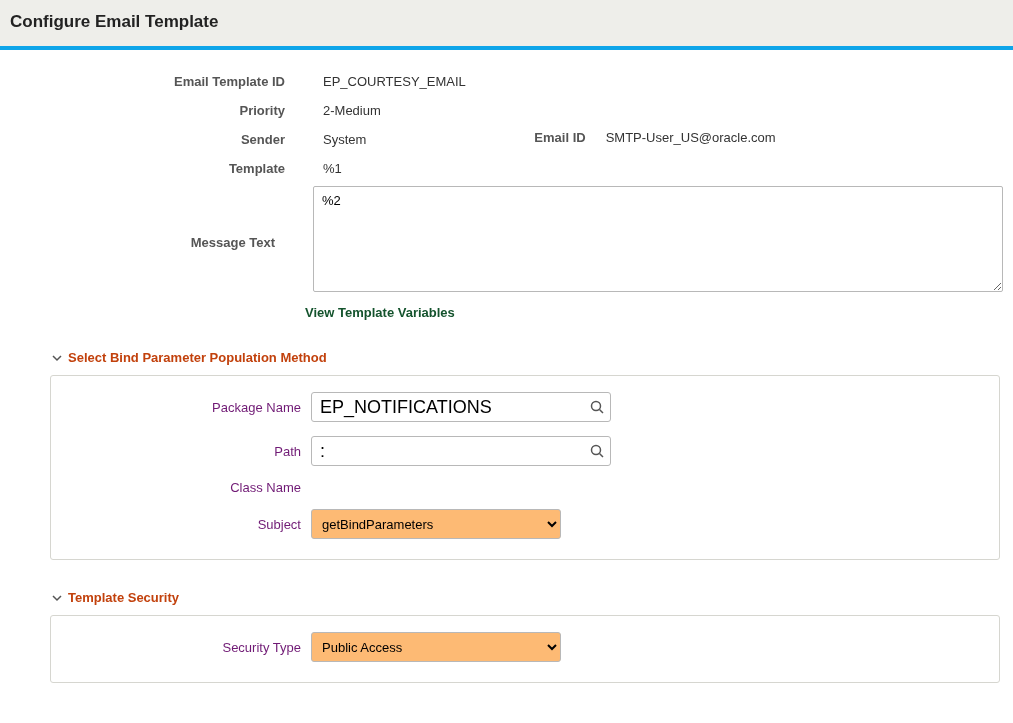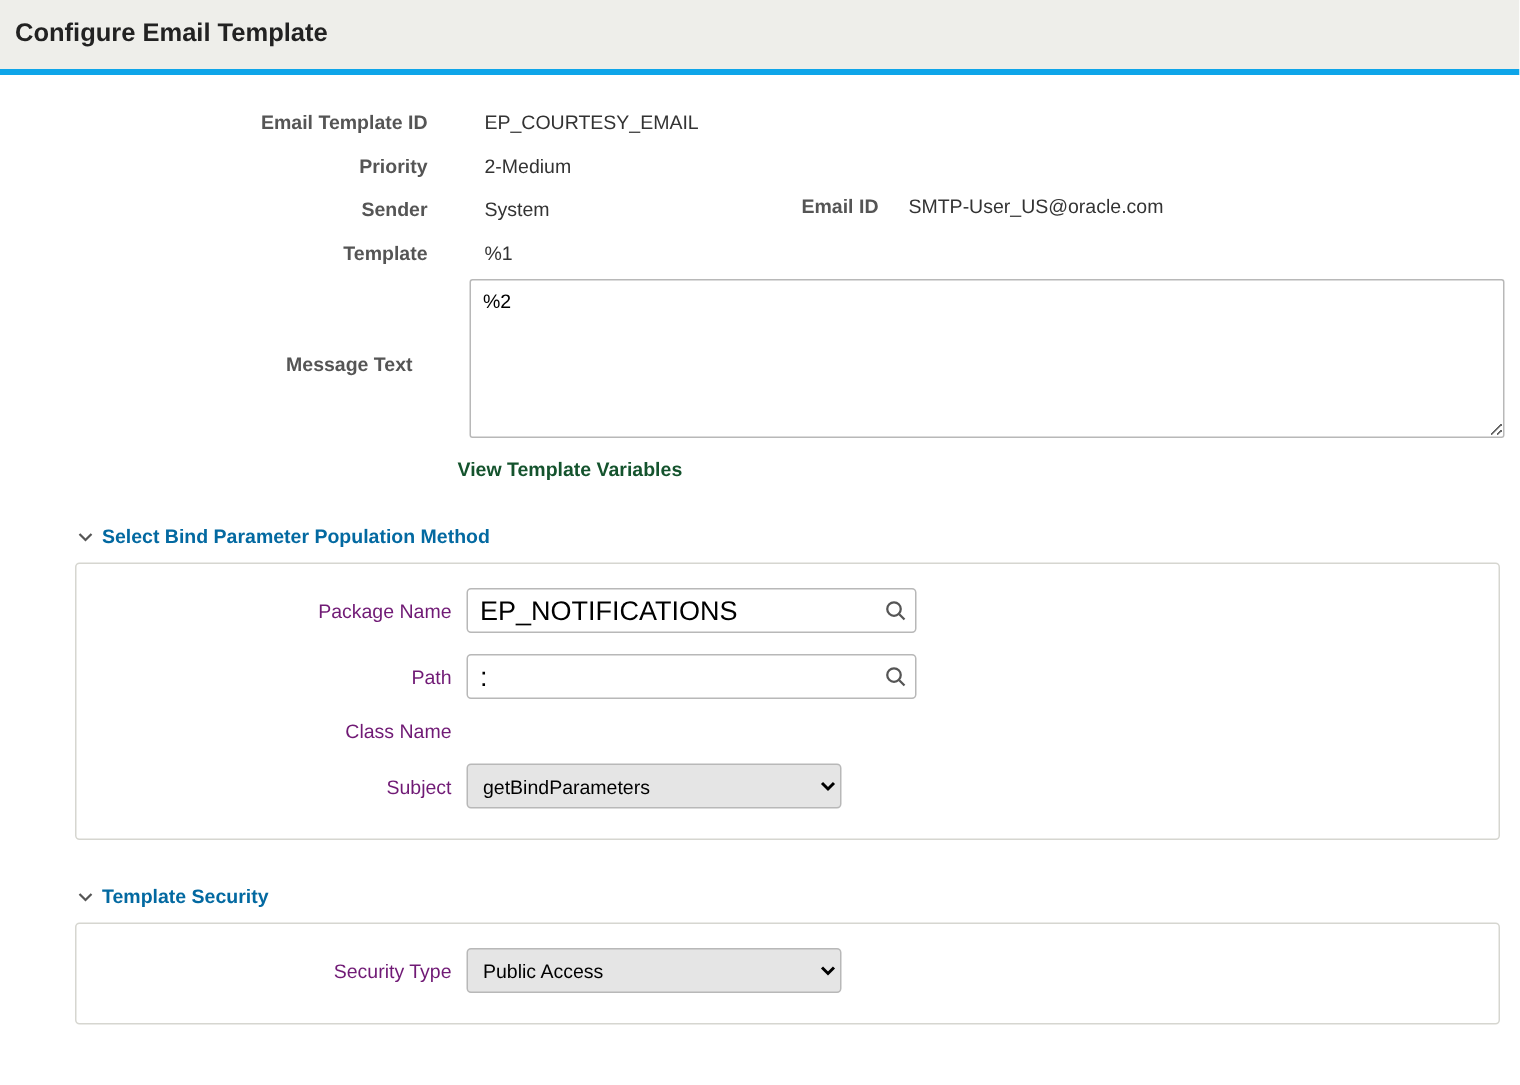--- a/index.html
+++ b/index.html
@@ -95,21 +95,21 @@
     margin-right: 4px;
     display: inline-flex;
     align-items: center;
     justify-content: center;
   }
   .section-header .chev svg {
     width: 12px; height: 12px;
     stroke: #555; stroke-width: 1.5; fill: none;
   }
   .section-title {
-    color: #0369a1;
+    color: #c2410c;
     font-weight: bold;
     font-size: 13px;
   }
   .section-box {
     border: 1px solid #d6d6d0;
     border-radius: 3px;
     padding: 16px 10px 20px 10px;
   }
   .form-row {
     display: flex;
@@ -149,21 +149,21 @@
     width: 14px; height: 14px;
     stroke: #555; stroke-width: 1.5; fill: none;
   }
   select.drop {
     width: 250px;
     height: 30px;
     border: 1px solid #b8b8b8;
     border-radius: 3px;
     padding: 4px 6px;
     font-size: 13px;
-    background: #e5e5e5;
+    background: #fdba74;
   }
 </style>
 </head>
 <body>
 
 <div class="page">
   <div class="header">
     <h1>Configure Email Template</h1>
   </div>
 

